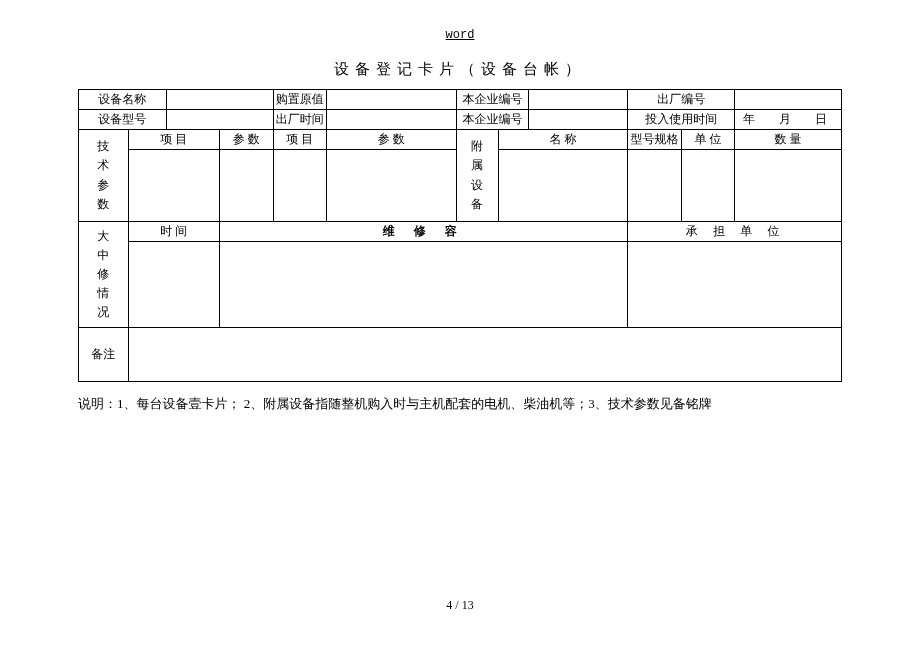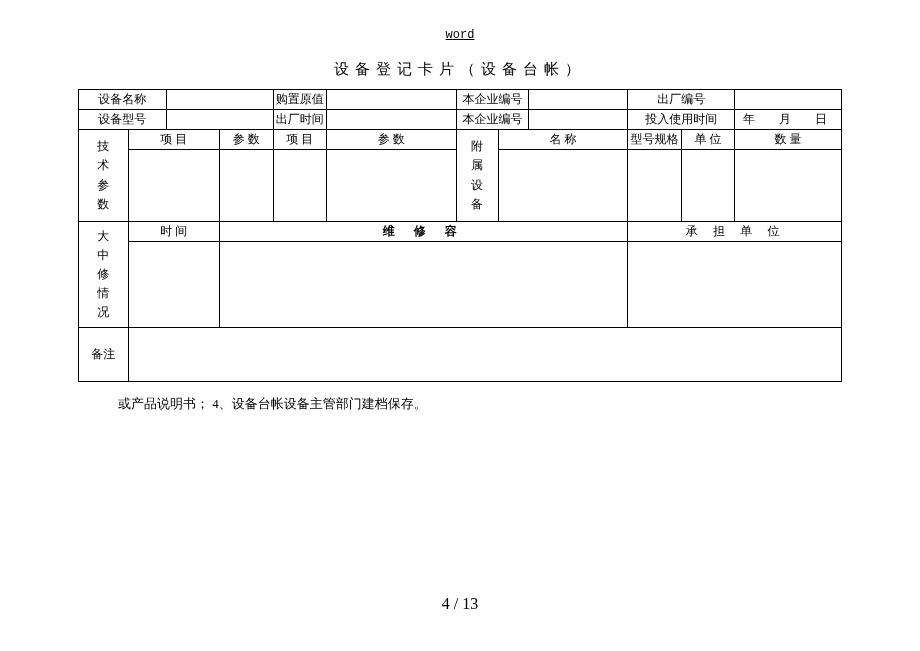--- a/index.html
+++ b/index.html
@@ -58,21 +58,21 @@
     }
     .notes-indent {
       padding-left: 40px;
     }
     .pagenum {
       position: absolute;
       bottom: 38px;
       left: 0;
       width: 100%;
       text-align: center;
-      font-size: 16px;
+      font-size: 12px;
     }
     .spaced { letter-spacing: 4px; font-family: Liberation Mono, monospace; }
     .spaced2 { letter-spacing: 8px; font-weight: bold; }
     .date-cell { text-align: right; padding-right: 8px; letter-spacing: 6px;}
   </style>
 </head>
 <body>
 
 <div class="header-word">word</div>
 <div class="title">设备登记卡片（设备台帐）</div>
@@ -176,16 +176,16 @@
 
   <tr>
     <td style="height:54px">备注</td>
     <td colspan="14"></td>
   </tr>
 </tbody>
     </table>
 </div>
 
 <div class="notes">
-  <div class="notes-indent">或产品说明书； 4、设备台帐设备主管部门建档保存。</div>
+  <div>说明：1、每台设备壹卡片； 2、附属设备指随整机购入时与主机配套的电机、柴油机等；3、技术参数见备铭牌</div>
 </div>
 
 <div class="pagenum">4 / 13</div>
 
 </body></html>

